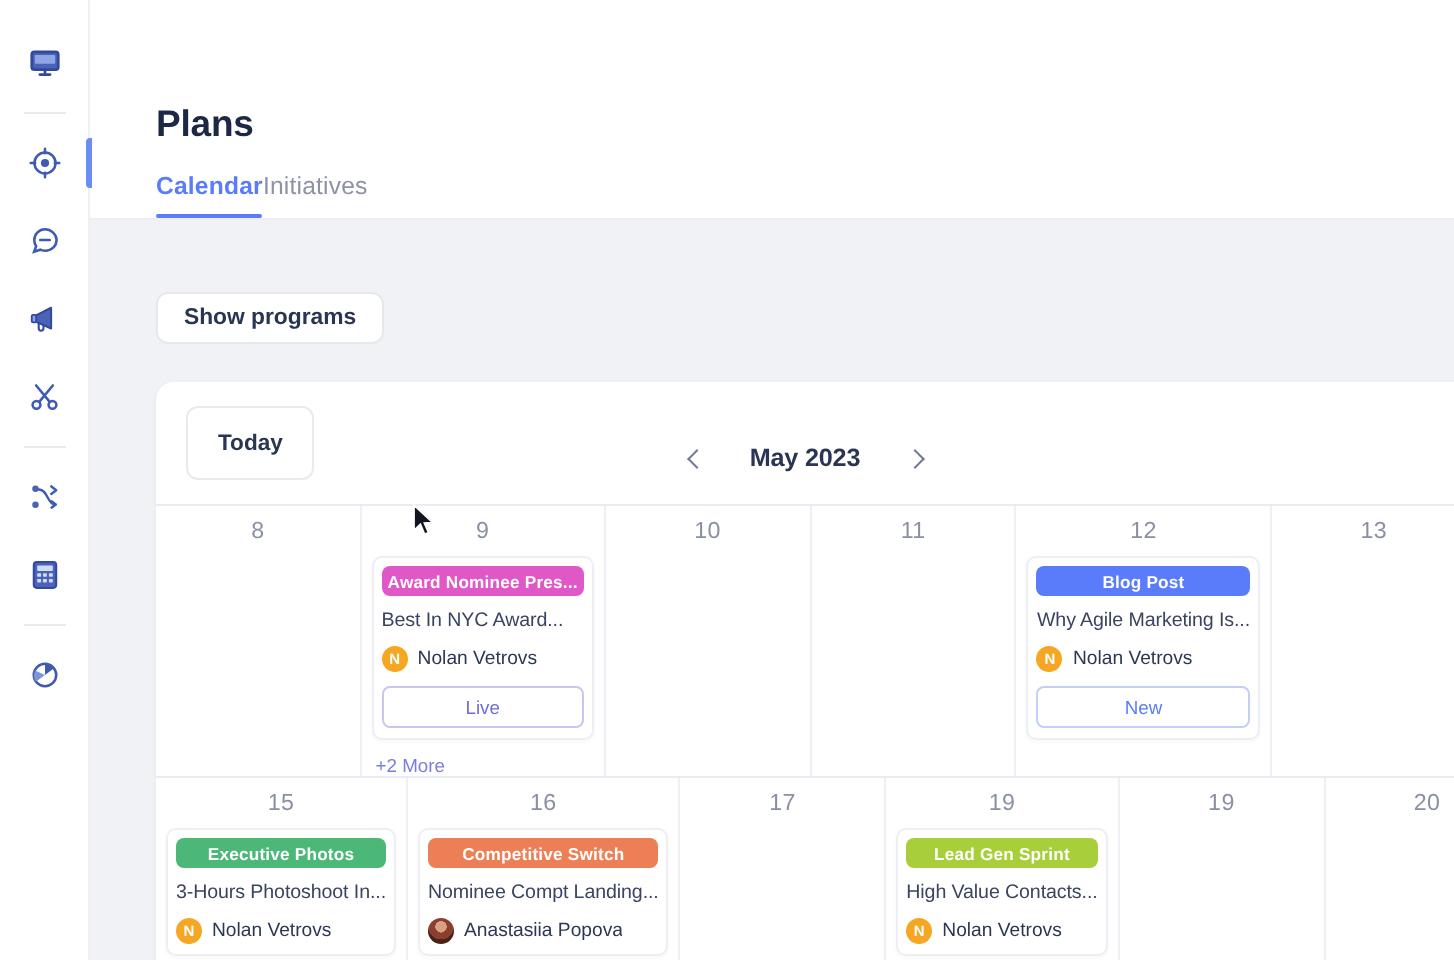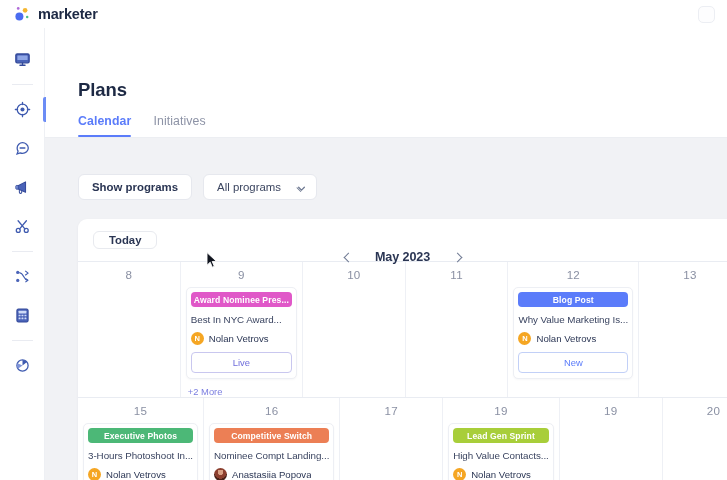--- a/index.html
+++ b/index.html
@@ -66,21 +66,21 @@
 
   .page-head {
     background: #ffffff;
     padding: 16px 0 0 33px;
     flex: 0 0 auto;
   }
   .page-title {
     font-size: 18.5px; font-weight: 700; color: #1d2944;
     letter-spacing: -0.1px; margin-bottom: 13px; margin-top: 35px;
   }
-  .tabs { display: flex; gap: 22px; }
+  .tabs { display: flex; }
   .tab {
     font-size: 12.3px; color: #8d93a6; padding-bottom: 9px;
     cursor: pointer; position: relative; letter-spacing: 0.1px;
   }
   .tab.active { color: #5b7cfa; font-weight: 600; }
   .tab.active::after {
     content: ""; position: absolute; left: 0; right: 0; bottom: 0;
     height: 2.5px; background: #5b7cfa; border-radius: 2px;
   }
   .head-rule { height: 1px; background: #eceef2; }
@@ -124,21 +124,21 @@
     box-shadow: 0 1px 3px rgba(30,40,70,0.05);
     overflow: hidden;
     height: 100%;
   }
   .cal-nav {
     display: flex; align-items: center;
     padding: 12px 0 12px 15px;
     position: relative;
   }
   .btn-today {
-    height: 18px; border-radius: 6px;
+    height: 37px; border-radius: 6px;
     background: #ffffff; border: 1px solid #e8eaef;
     display: flex; align-items: center; padding: 0 15px;
     font-size: 11.3px; font-weight: 700; color: #2a3553;
     cursor: pointer;
   }
   .month-nav {
     position: absolute; left: 0; right: 0; top: 28px;
     display: flex; align-items: center; justify-content: center;
     gap: 18px; pointer-events: none;
   }
@@ -230,35 +230,20 @@
   .cursor {
     position: absolute; left: 206px; top: 252px;
     width: 12px; height: 17px; z-index: 60; pointer-events: none;
   }
 </style>
 </head>
 <body>
 
 <div class="app">
 
-  <div class="topbar">
-    <div class="logo">
-      <span class="logo-mark">
-        <svg width="20" height="20" viewBox="0 0 20 20">
-          <circle cx="7.4" cy="12.4" r="4.0" fill="#4a6cf0"></circle>
-          <circle cx="13.1" cy="6.3" r="2.35" fill="#f5b731"></circle>
-          <circle cx="6.2" cy="4.4" r="1.35" fill="#b06bd8"></circle>
-          <circle cx="15.2" cy="13.0" r="1.25" fill="#4cc08a"></circle>
-        </svg>
-      </span>
-      <span class="logo-text">marketer</span>
-    </div>
-    <div class="topbar-spacer"></div>
-    <div class="topbar-right-box"></div>
-  </div>
 
   <div class="body">
 
     <div class="sidebar">
 
       <div class="nav-item">
         <span>
           <svg width="17" height="17" viewBox="0 0 20 20" fill="none" stroke="#3f5bb0" stroke-width="1.6">
             <rect x="2.2" y="3.5" width="15.6" height="10.4" rx="1.6" fill="#4a63b8" stroke="#33499a"></rect>
             <rect x="4" y="5.3" width="12" height="5.2" rx="0.6" fill="#8fa6e6" stroke="none"></rect>
@@ -360,28 +345,20 @@
           <div class="tab active">Calendar</div>
           <div class="tab">Initiatives</div>
         </div>
       </div>
       <div class="head-rule"></div>
 
       <div class="content">
 
         <div class="toolbar">
           <div class="btn">Show programs</div>
-          <div class="select">
-            <span>All programs</span>
-            <span class="chev-d">
-              <svg width="9" height="9" viewBox="0 0 10 10" fill="none" stroke="#6f7a93" stroke-width="1.4" stroke-linecap="round">
-                <path d="M1.8 3.6 5 6.8 8.2 3.6"></path>
-              </svg>
-            </span>
-          </div>
         </div>
 
         <div class="cal-card">
 
           <div class="cal-nav">
             <div class="btn-today">Today</div>
             <div class="month-nav">
               <div class="chev-btn">
                 <span class="chev-l"></span>
               </div>
@@ -414,21 +391,21 @@
                 <div class="daycell">
                   <div class="daynum">10</div>
                 </div>
                 <div class="daycell">
                   <div class="daynum">11</div>
                 </div>
                 <div class="daycell">
                   <div class="daynum">12</div>
                   <div class="evt-card">
                     <div class="evt-badge" style="background: rgb(91, 124, 250);">Blog Post</div>
-                    <div class="evt-title">Why Value Marketing Is...</div>
+                    <div class="evt-title">Why Agile Marketing Is...</div>
                     <div class="evt-owner">
                       <div class="avatar" style="background: rgb(245, 166, 35);">N</div>
                       <span class="evt-owner-name">Nolan Vetrovs</span>
                     </div>
                     <div class="evt-status new">New</div>
                   </div>
                 </div>
                 <div class="daycell">
                   <div class="daynum">13</div>
                 </div>

